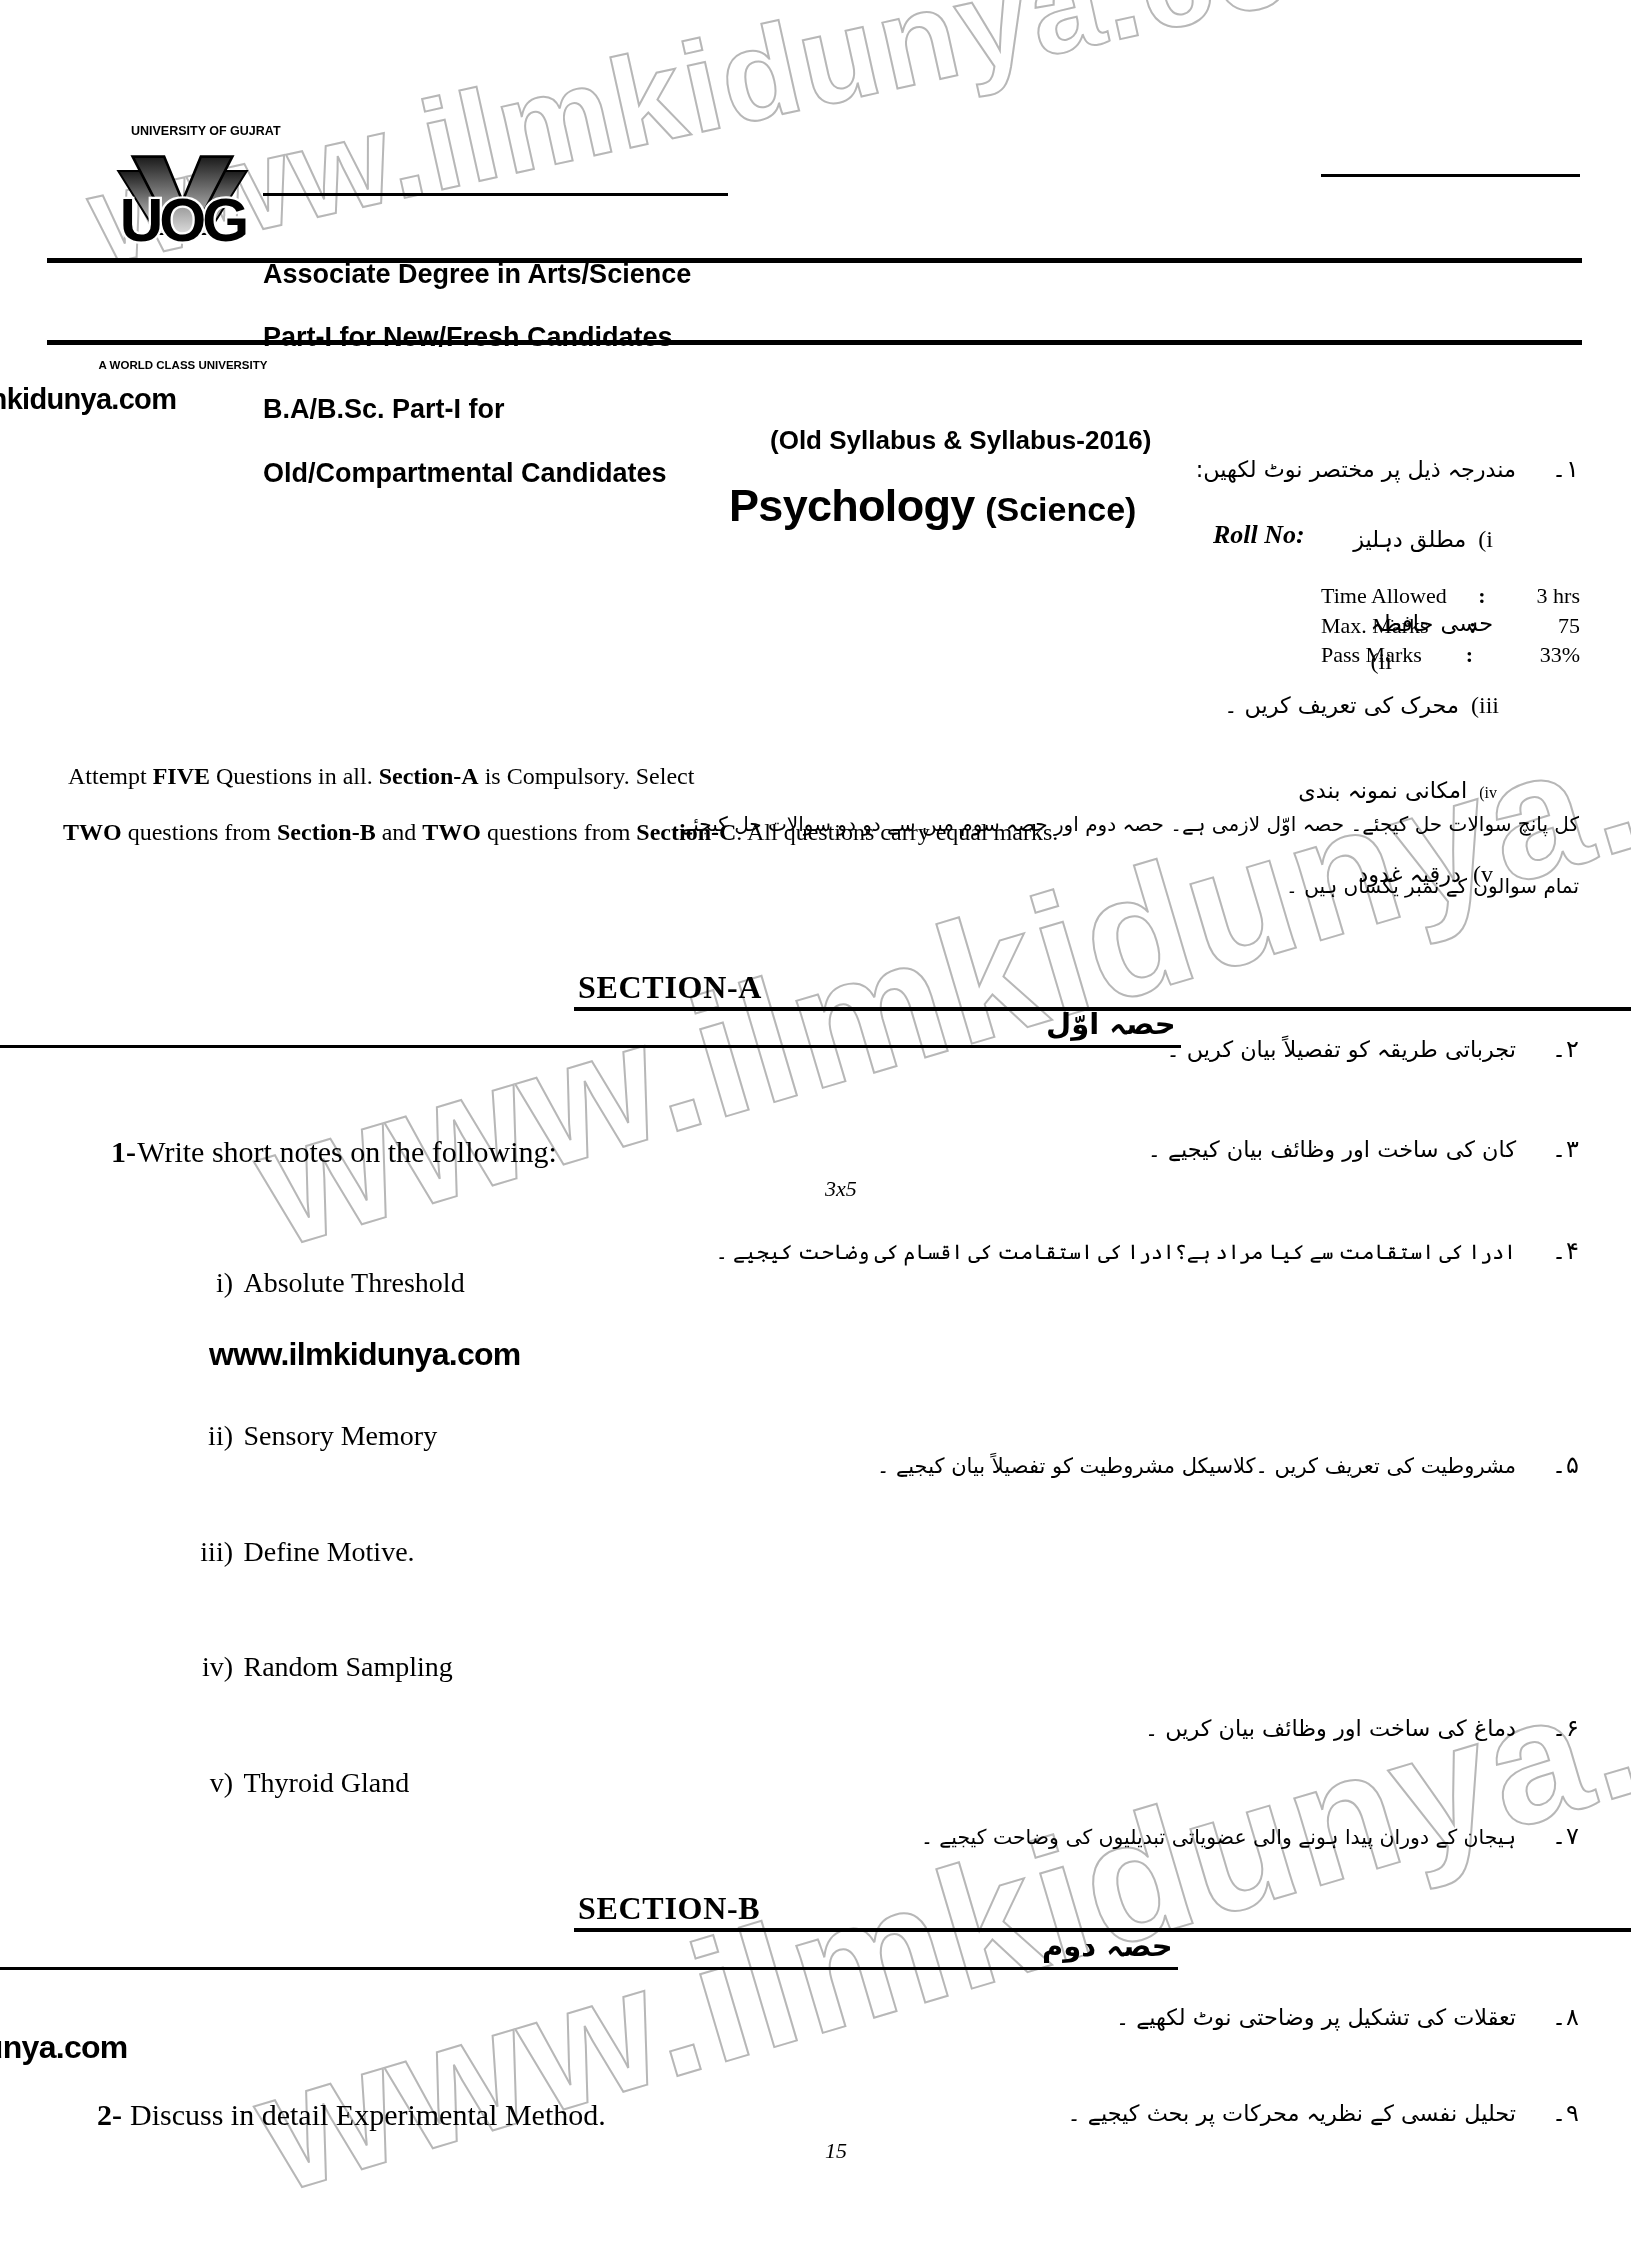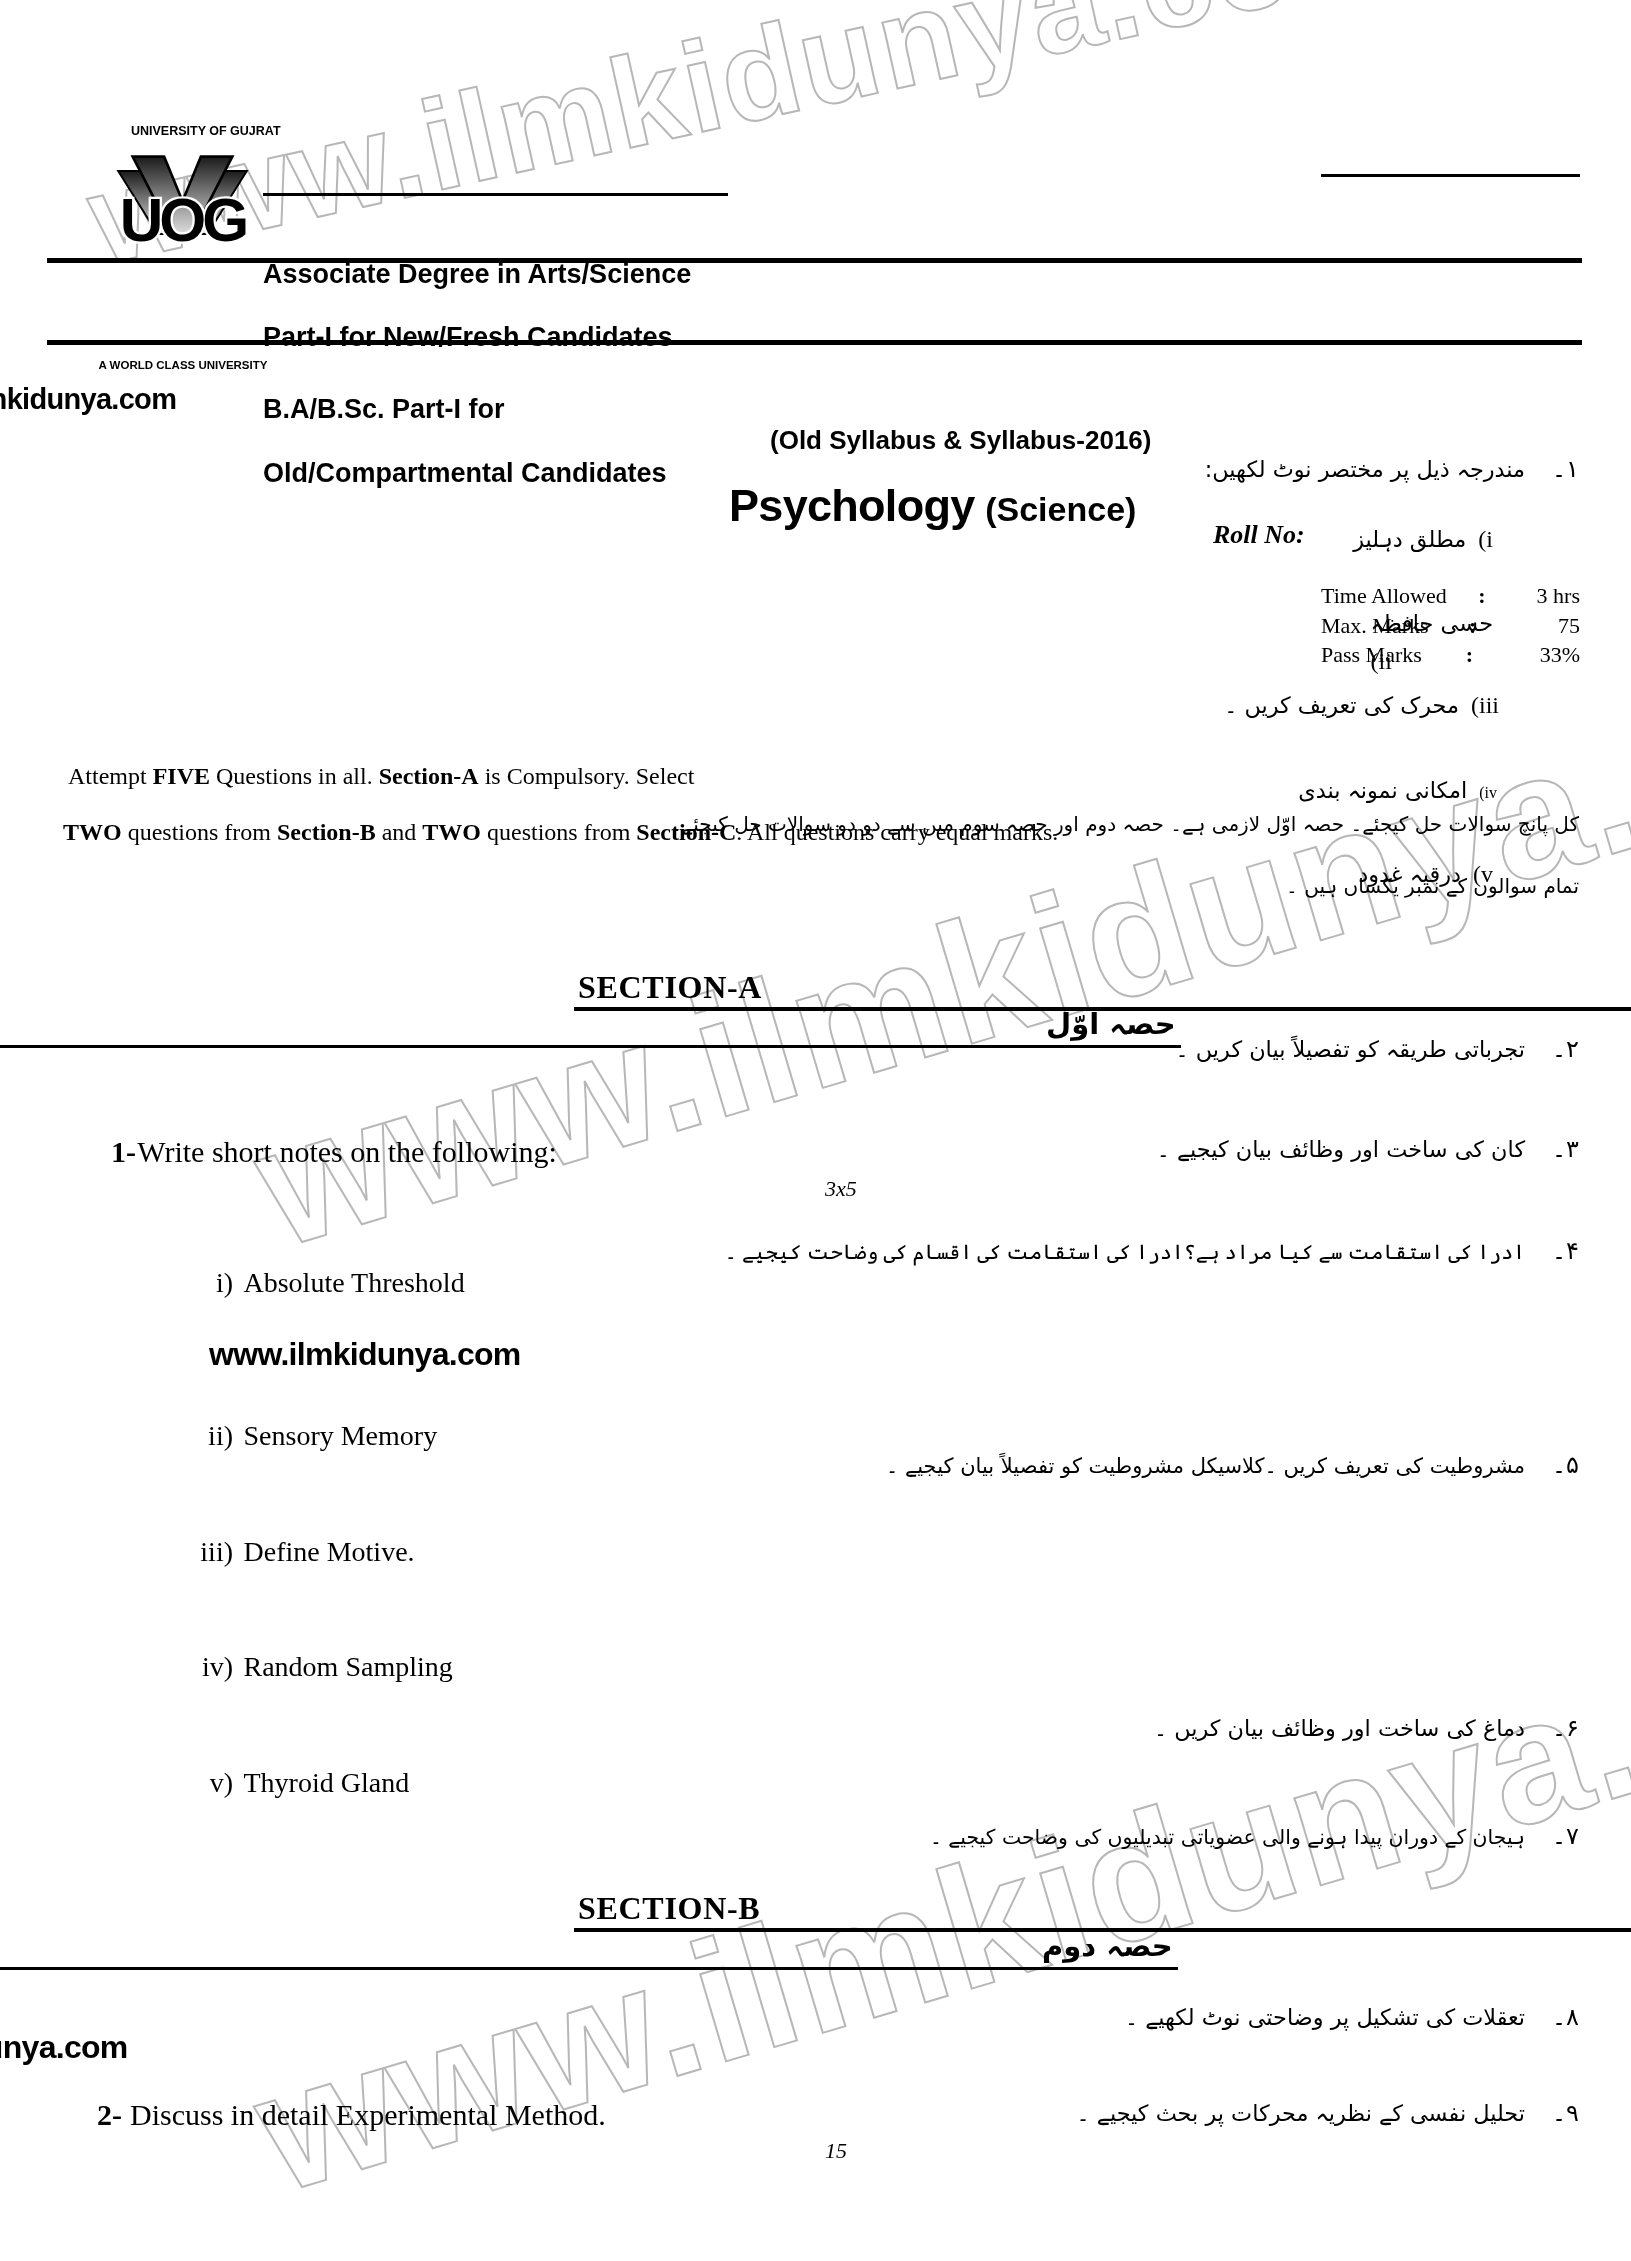--- a/index.html
+++ b/index.html
@@ -17,21 +17,21 @@
   .z{position:relative;z-index:1;}
   .hdr-line{font-size:27px;font-weight:bold;line-height:1.17;}
   .rule{position:absolute;background:#000;}
   .sec-title{font-size:32px;font-weight:bold;letter-spacing:0.7px;border-bottom:4px solid #000;
              padding:0 4px 1.3px 4px;}
   .sec-title-ur{font-size:29px;font-weight:bold;border-bottom:3.3px solid #000;padding:0 5.3px 4px 5.3px;}
   .q{font-size:30px;line-height:1.15;}
   .qnum{font-weight:bold;margin-right:8px;}
   .marks{font-size:22px;font-style:italic;}
   .site{font-family:"Liberation Sans",sans-serif;font-weight:bold;font-size:32px;letter-spacing:-0.7px;}
-  .urrow{position:absolute;display:flex;align-items:baseline;gap:27px;}
+  .urrow{position:absolute;display:flex;align-items:baseline;gap:36px;}
   .urtext{font-size:22.4px;}
   .urnum{font-size:24px;}
   .item{font-size:28px;display:flex;align-items:baseline;}
   .item .mk{display:inline-block;width:55px;text-align:right;margin-right:10.5px;}
   .info-row{display:flex;justify-content:space-between;font-size:22px;line-height:1.0;margin-bottom:7.2px;}
   .info-row .c{width:26px;text-align:center;font-weight:bold;}
   .info-row .v{min-width:63px;text-align:right;}
 </style>
 </head>
 <body>

